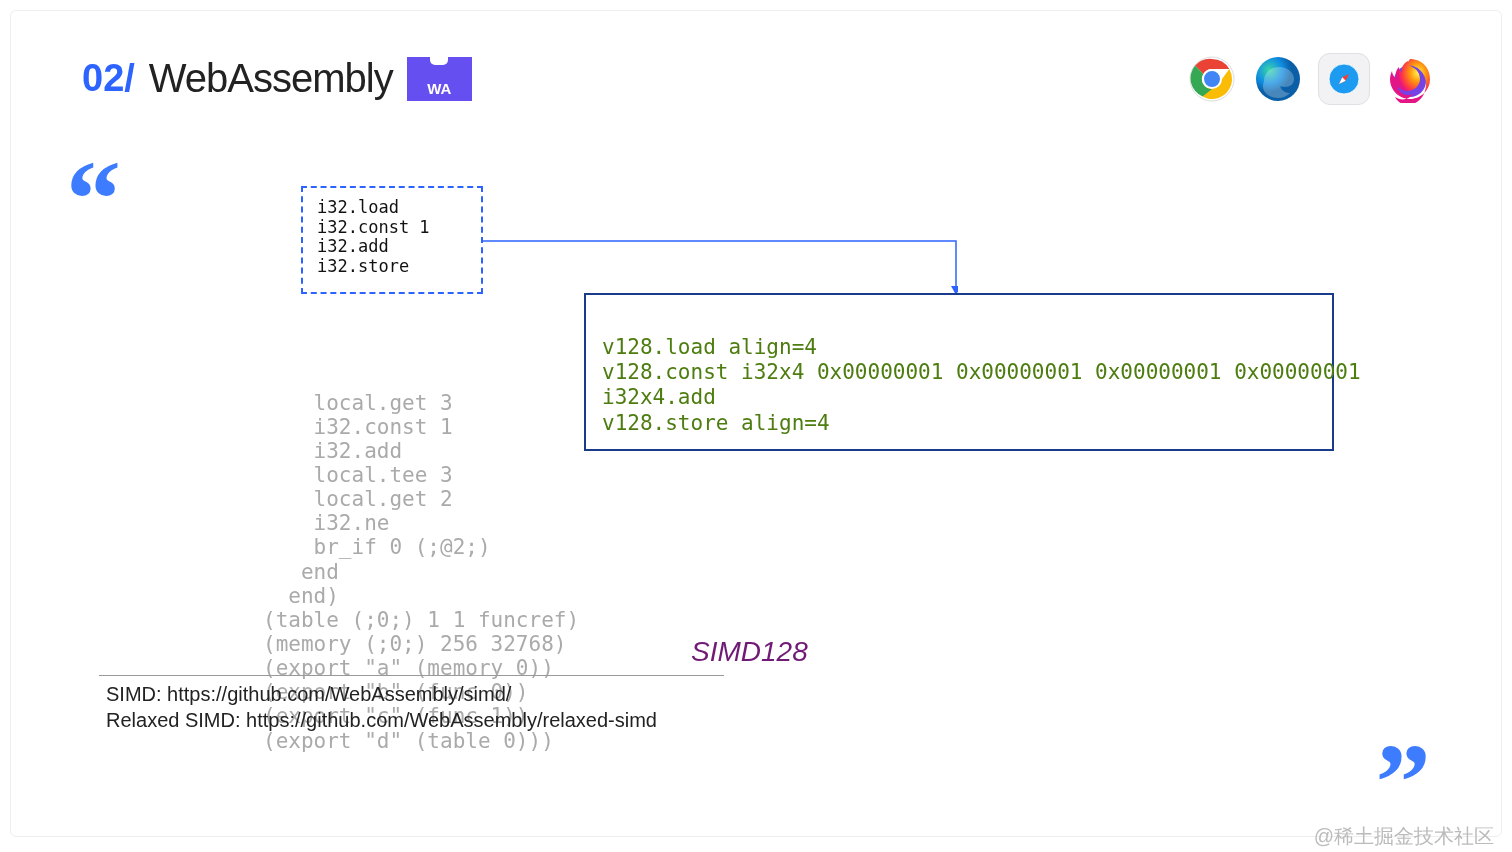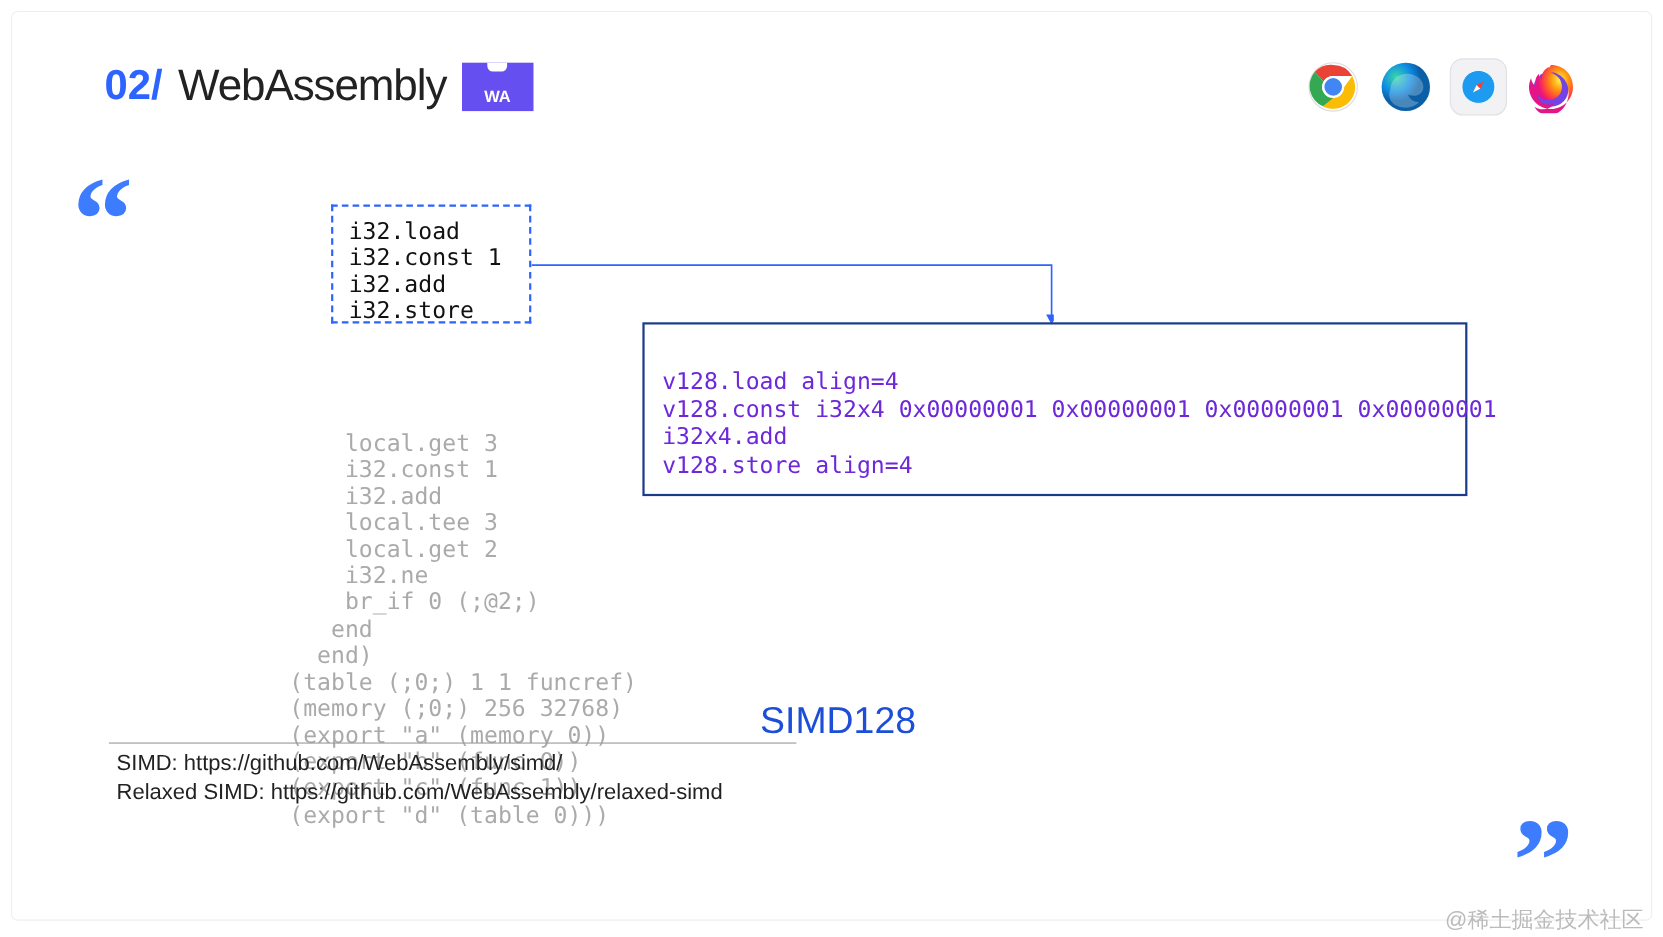--- a/index.html
+++ b/index.html
@@ -13,21 +13,21 @@
   }
   .slide {
     position: absolute;
     top: 10px; left: 10px; right: 10px; bottom: 15px;
     border: 1px solid #eee;
     border-radius: 6px;
     background: #fff;
   }
   .header {
     position: absolute;
-    top: 45px; left: 84px;
+    top: 45px; left: 71px;
     display: flex; align-items: center; gap: 14px;
   }
   .section-number { font-size: 38px; font-weight: 700; color: #2d63ff; }
   .title { font-size: 40px; font-weight: 500; color: #222; letter-spacing: -1px; }
   .wa-badge {
     width: 65px; height: 44px; background: #654ff0; position: relative;
     display: flex; align-items: flex-end; justify-content: center;
     color: #fff; font-weight: 700; font-size: 15px; padding-bottom: 4px;
   }
   .wa-badge::before {
@@ -52,47 +52,47 @@
     margin-left: 12px;
   }
   .highlight-box {
     position: absolute;
     top: 175px; left: 290px;
     width: 182px; height: 108px;
     border: 2px dashed #2d63ff;
     background: #fff;
     padding: 10px 14px;
     font-family: "SF Mono", Menlo, Consolas, monospace;
-    font-size: 21px; line-height: 1.15;
+    font-size: 17px; line-height: 1.15;
     white-space: pre;
     color: #111;
     z-index: 2;
   }
   .faded { color: #aaa; }
   .simd-box {
     position: absolute;
     top: 282px; left: 573px;
     width: 750px; height: 158px;
     border: 2px solid #1a3a8a;
     padding: 40px 16px 12px 16px;
     font-family: "SF Mono", Menlo, Consolas, monospace;
     font-size: 21px; line-height: 1.2;
     white-space: pre;
-    color: #6d28d9;
+    color: #4d7c0f;
   }
   .arrow {
     position: absolute;
     top: 229px; left: 472px;
     width: 475px; height: 55px;
     pointer-events: none;
   }
   .caption {
     position: absolute;
     top: 625px; left: 680px;
-    font-size: 34px; color: #1d4ed8;
+    font-size: 28px; color: #701a75; font-style: italic;
   }
   .divider {
     position: absolute;
     top: 664px; left: 88px;
     width: 625px; height: 1px; background: #999;
   }
   .refs {
     position: absolute;
     top: 670px; left: 95px;
     font-size: 20px; color: #222; line-height: 1.3;

